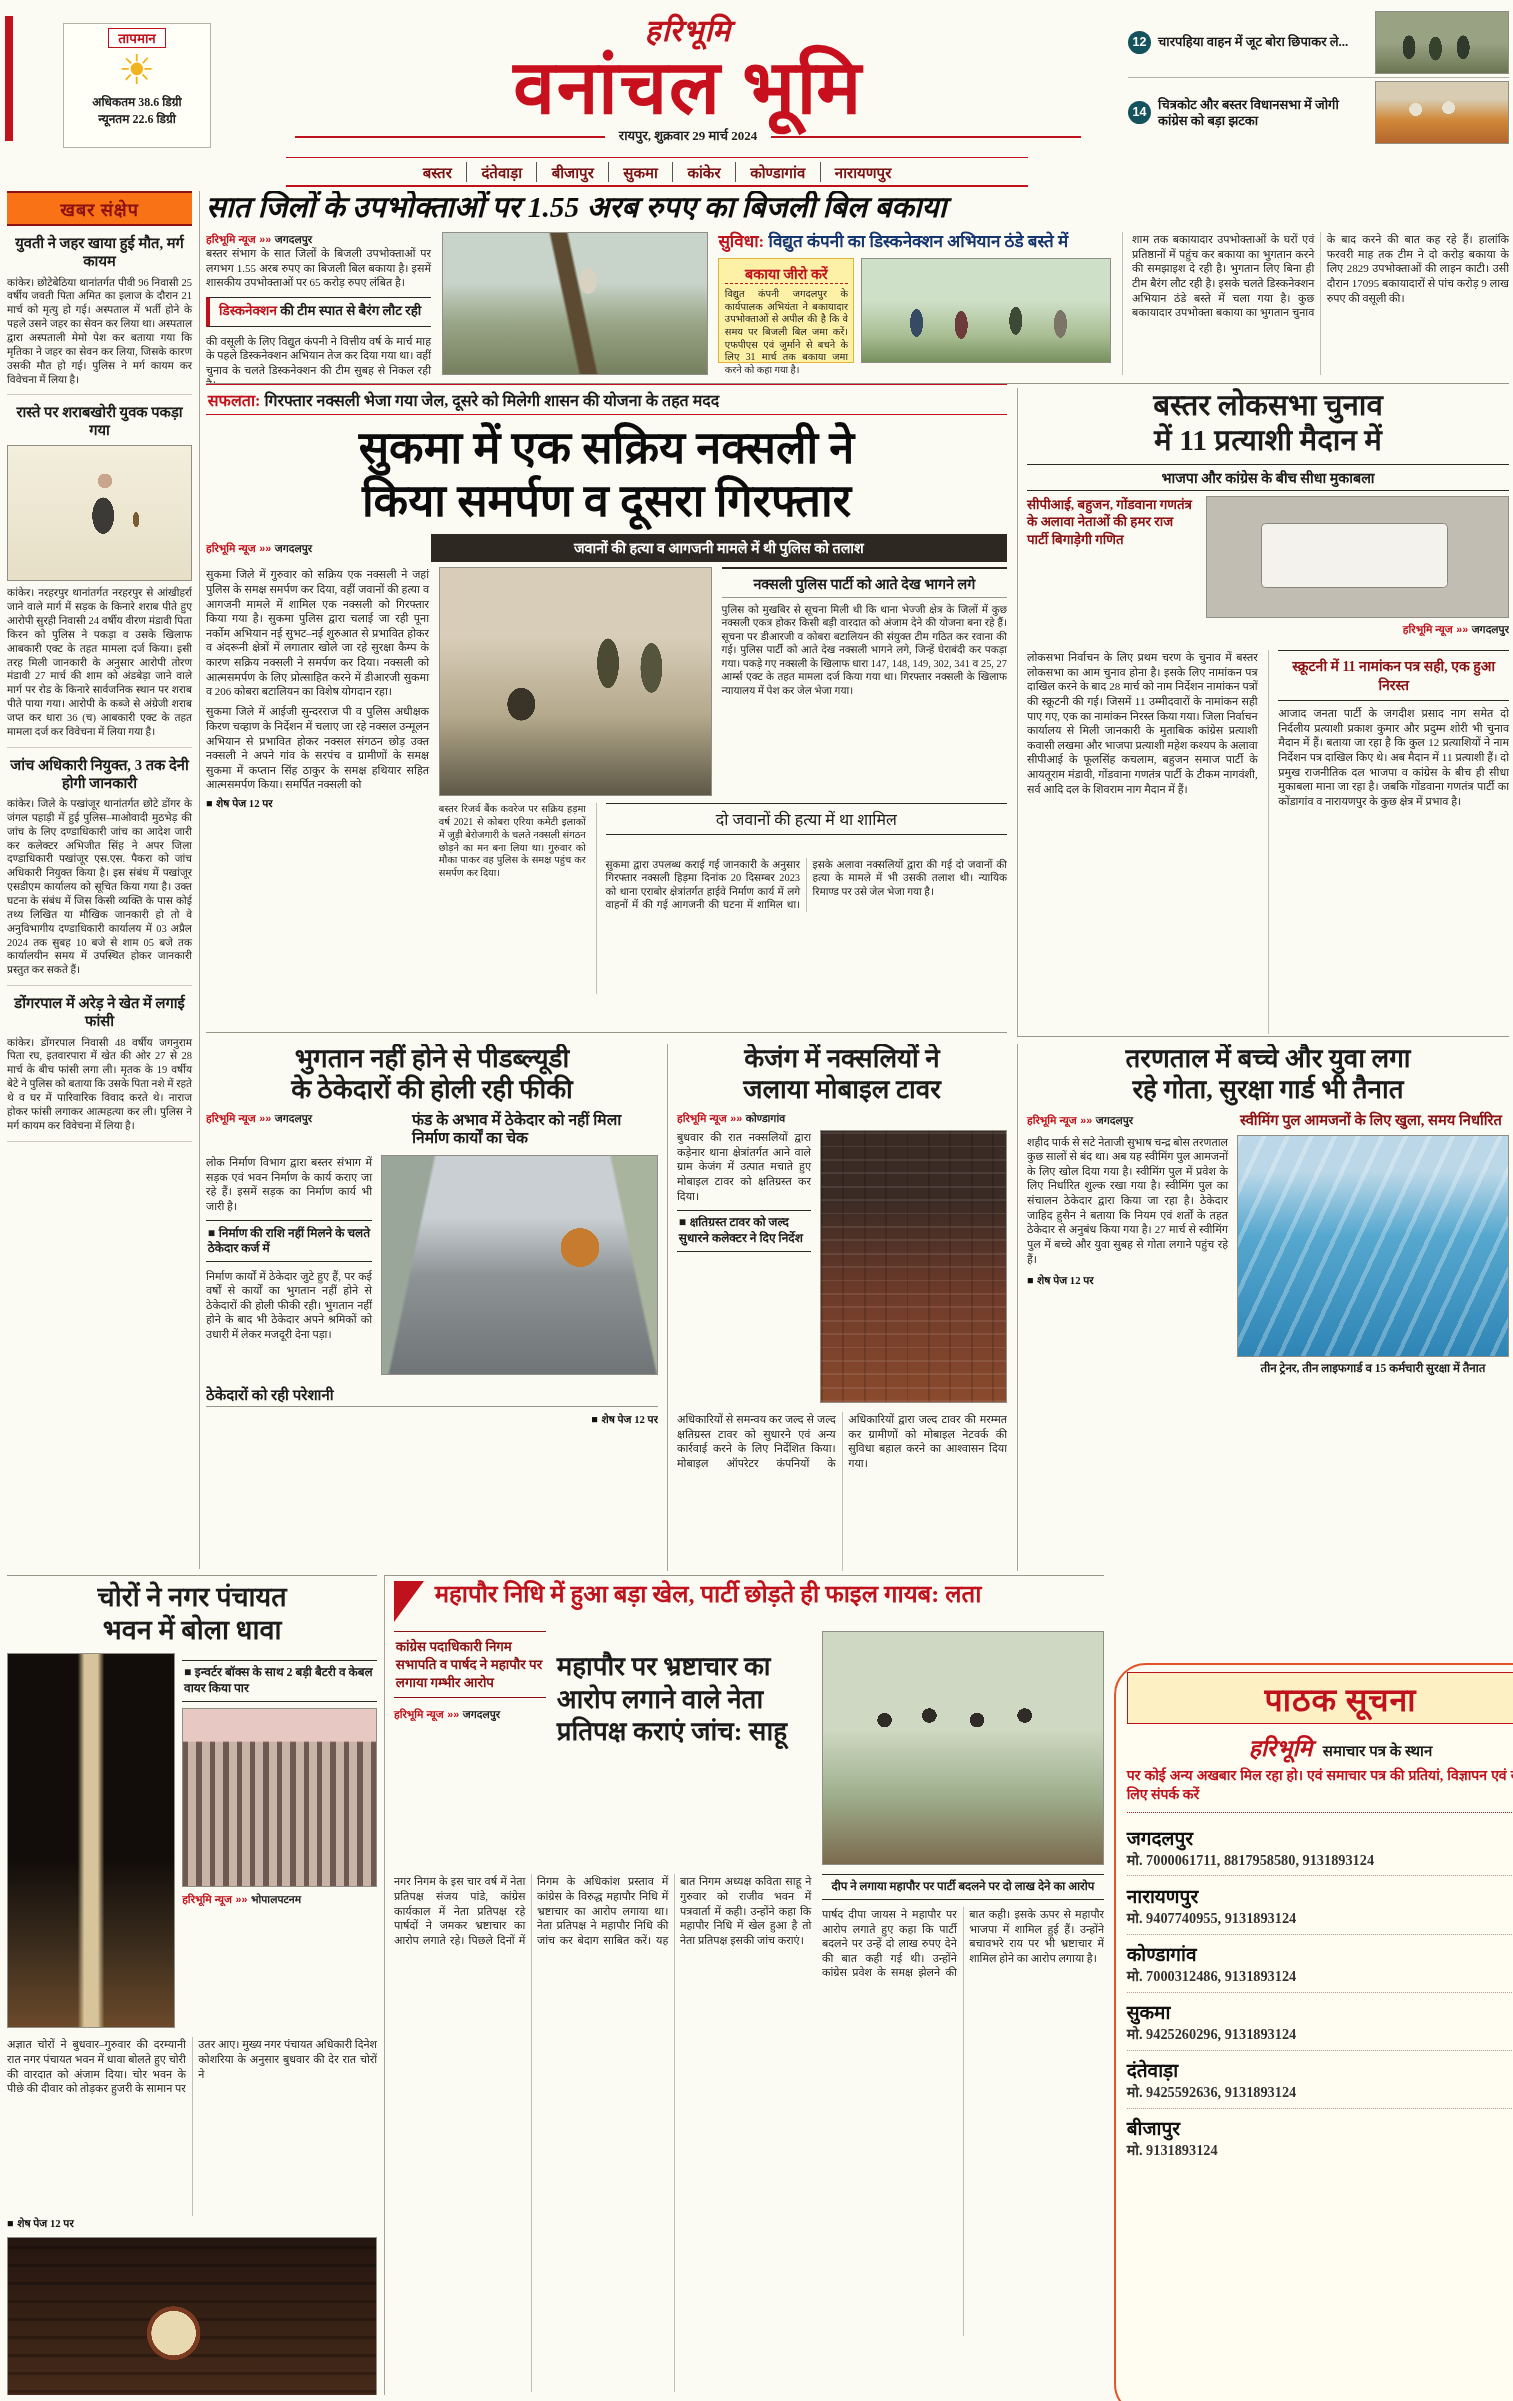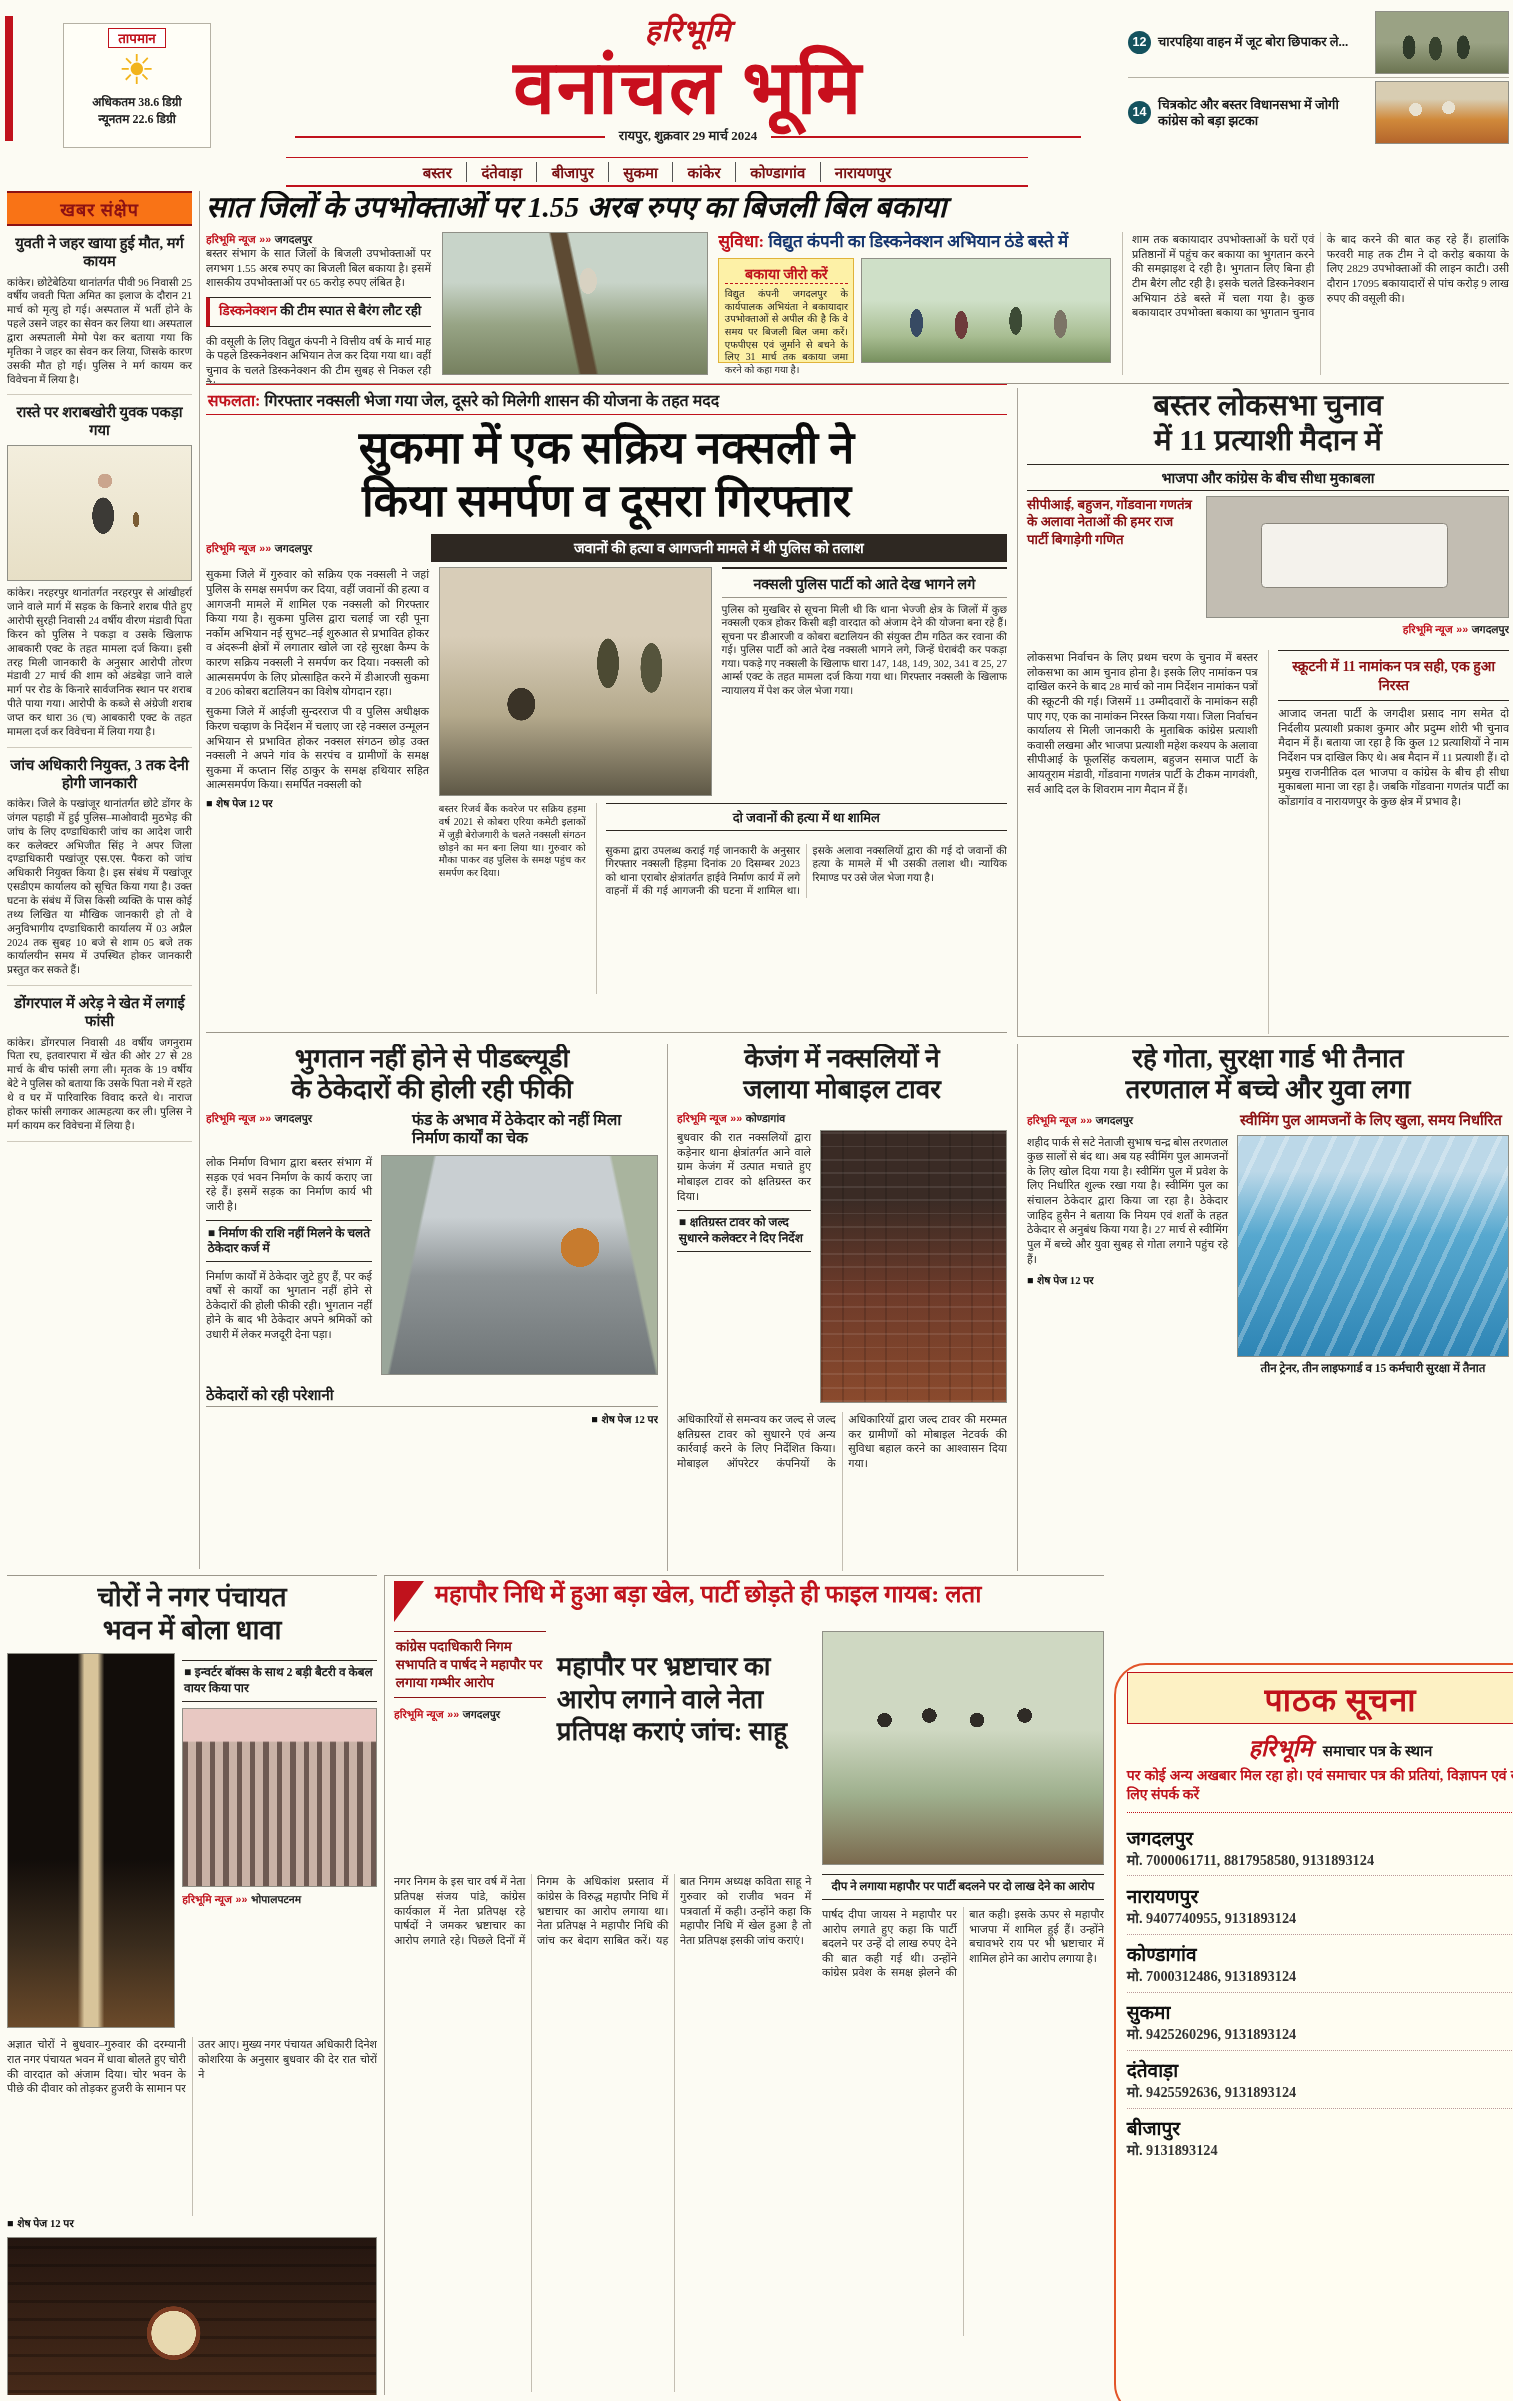--- a/index.html
+++ b/index.html
@@ -46,21 +46,21 @@
   .suvidha .w2{color:#15356e;}
   .offer{background:#fdf1a7;border:1.8px solid #e0b33a;padding:5.4px;}
   .offer .otitle{color:#c0121c;font-weight:bold;font-size:14.3px;text-align:center;border-bottom:0.9px dashed #c0121c;margin-bottom:3.6px;}
   .offer .otext{font-size:9.8px;line-height:1.3;text-align:justify;}
   
   .kicker{border-top:1.8px solid #c0121c;border-bottom:1.3px solid #c0121c;padding:3.6px 1.8px;font-size:16px;font-weight:bold;}
   .kicker .w1{color:#c0121c;}
   .main-hl{font-size:45px;font-weight:bold;color:#0c0c0c;line-height:1.18;text-align:center;}
   .darkbar{background:#2e2822;color:#fff;font-weight:bold;font-size:14.3px;padding:4.5px 12.5px;text-align:center;}
   .rsub{border-top:2.2px solid #2e2822;border-bottom:0.9px solid #9b968a;font-size:14.3px;font-weight:bold;padding:4.5px 1.8px;text-align:center;}
-  .box2t{border-top:1.8px solid #2e2822;border-bottom:1.3px solid #2e2822;font-size:13px;font-weight:bold;text-align:center;padding:3.6px 1.8px;margin-bottom:13px;}
+  .box2t{border-top:1.8px solid #2e2822;border-bottom:1.3px solid #2e2822;font-size:16px;font-weight:normal;text-align:center;padding:3.6px 1.8px;margin-bottom:23px;}
   .capt{font-size:9.8px;line-height:1.3;text-align:justify;color:#222;}
   
   .el-hl{font-size:29.5px;font-weight:bold;text-align:center;line-height:1.2;}
   .el-sub{border-top:1.3px solid #2e2822;border-bottom:1.3px solid #2e2822;text-align:center;font-weight:bold;font-size:14.3px;padding:2.7px 0;margin:5.4px 0;}
   .el-note{color:#8c1113;font-weight:bold;font-size:13.4px;line-height:1.3;}
   .scrut{border-top:1.8px solid #2e2822;border-bottom:1.8px solid #2e2822;color:#8c1113;font-weight:bold;font-size:14px;text-align:center;padding:5.4px 1.8px;margin-bottom:5.4px;}
   
   .low-hl{font-size:26px;font-weight:bold;line-height:1.18;text-align:center;}
   .pwd-sub{font-size:15.6px;font-weight:bold;line-height:1.2;}
   .bulletbox{border-top:1.3px solid #2e2822;border-bottom:1.3px solid #2e2822;font-weight:bold;font-size:12px;padding:4.5px 1.8px;margin:6.3px 0;line-height:1.3;}
@@ -367,22 +367,22 @@
           <span class="sq">■</span><span>क्षतिग्रस्त टावर को जल्द सुधारने कलेक्टर ने दिए निर्देश</span>
         </div>
       </div>
       <div class="ph ph-tower" style="flex:1;"></div>
     </div>
     <div class="jtxt cols2" style="margin-top:9px;height:161px;">अधिकारियों से समन्वय कर जल्द से जल्द क्षतिग्रस्त टावर को सुधारने एवं अन्य कार्रवाई करने के लिए निर्देशित किया। मोबाइल ऑपरेटर कंपनियों के अधिकारियों द्वारा जल्द टावर की मरम्मत कर ग्रामीणों को मोबाइल नेटवर्क की सुविधा बहाल करने का आश्वासन दिया गया।</div>
   </div>
 
   <div class="abs" style="left:1017px;top:1044px;width:492px;height:527px;border-left:0.9px solid #a9a49a;padding-left:9px;">
     <div class="low-hl">
+      <div>तरणताल में बच्चे और युवा लगा</div>
       <div>रहे गोता, सुरक्षा गार्ड भी तैनात</div>
-      <div>तरणताल में बच्चे और युवा लगा</div>
     </div>
     <div style="display:flex;gap:9px;align-items:center;margin:5.4px 0;">
       <div class="byline" style="flex:0 0 197px;">
         <span class="bl-brand">हरिभूमि न्यूज</span><span class="bl-sep">»»</span><span class="bl-loc">जगदलपुर</span>
       </div>
       <div class="pool-sub" style="flex:1;">स्वीमिंग पुल आमजनों के लिए खुला, समय निर्धारित</div>
     </div>
     <div style="display:flex;gap:9px;height:375px;">
       <div style="flex:0 0 201px;">
         <div class="jtxt">शहीद पार्क से सटे नेताजी सुभाष चन्द्र बोस तरणताल कुछ सालों से बंद था। अब यह स्वीमिंग पुल आमजनों के लिए खोल दिया गया है। स्वीमिंग पुल में प्रवेश के लिए निर्धारित शुल्क रखा गया है। स्वीमिंग पुल का संचालन ठेकेदार द्वारा किया जा रहा है। ठेकेदार जाहिद हुसैन ने बताया कि नियम एवं शर्तों के तहत ठेकेदार से अनुबंध किया गया है। 27 मार्च से स्वीमिंग पुल में बच्चे और युवा सुबह से गोता लगाने पहुंच रहे हैं।</div>

